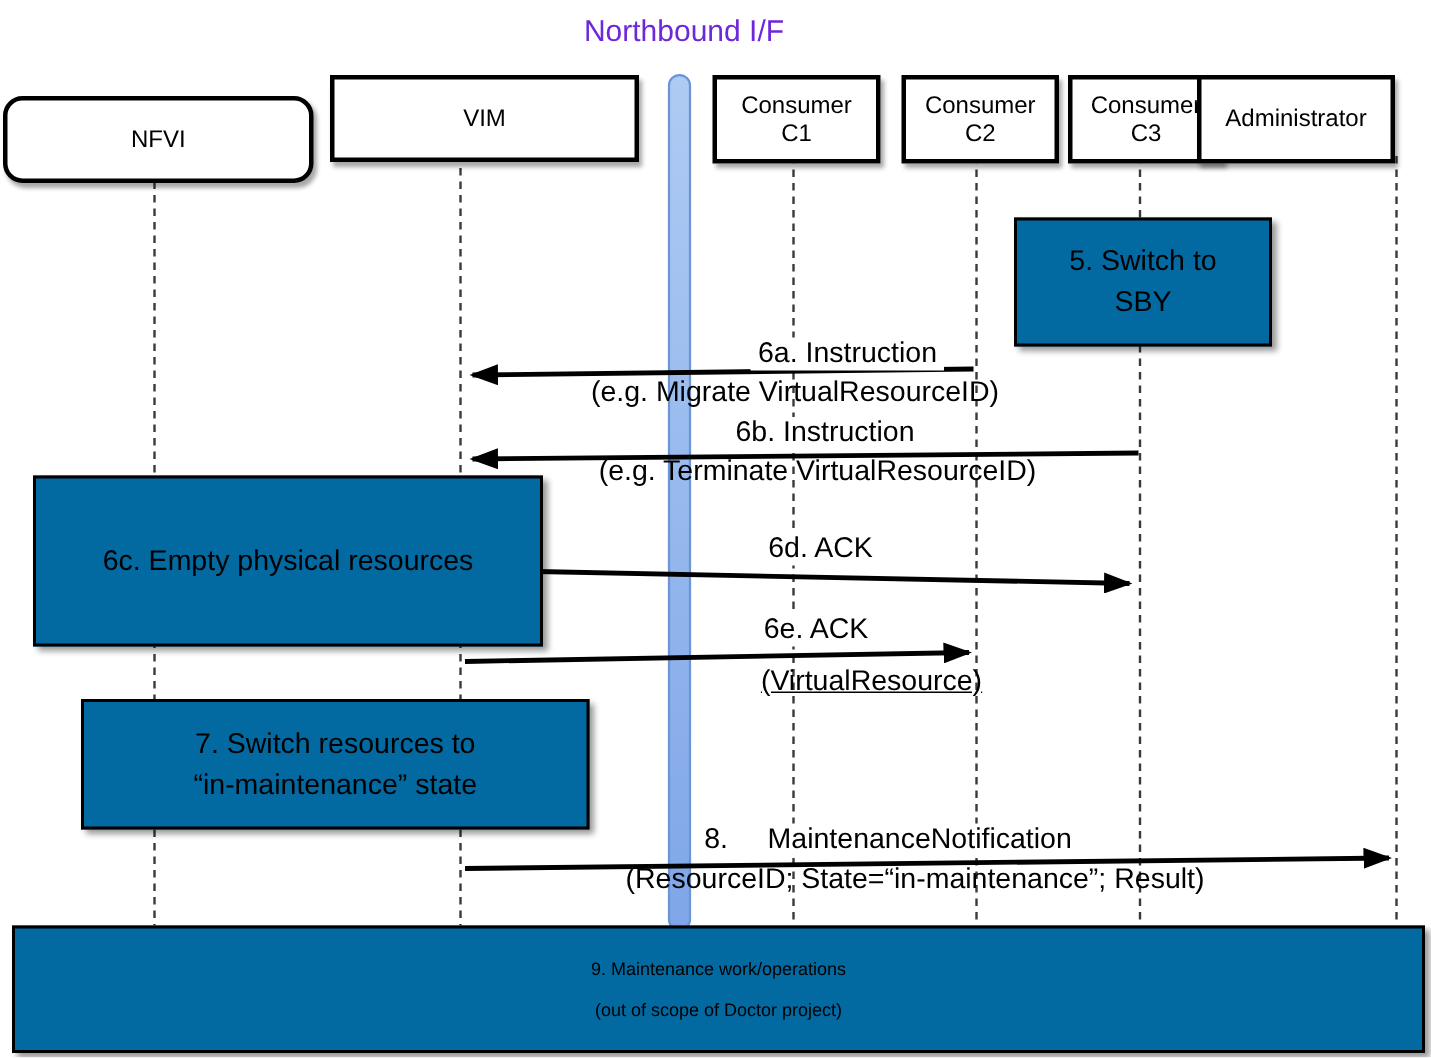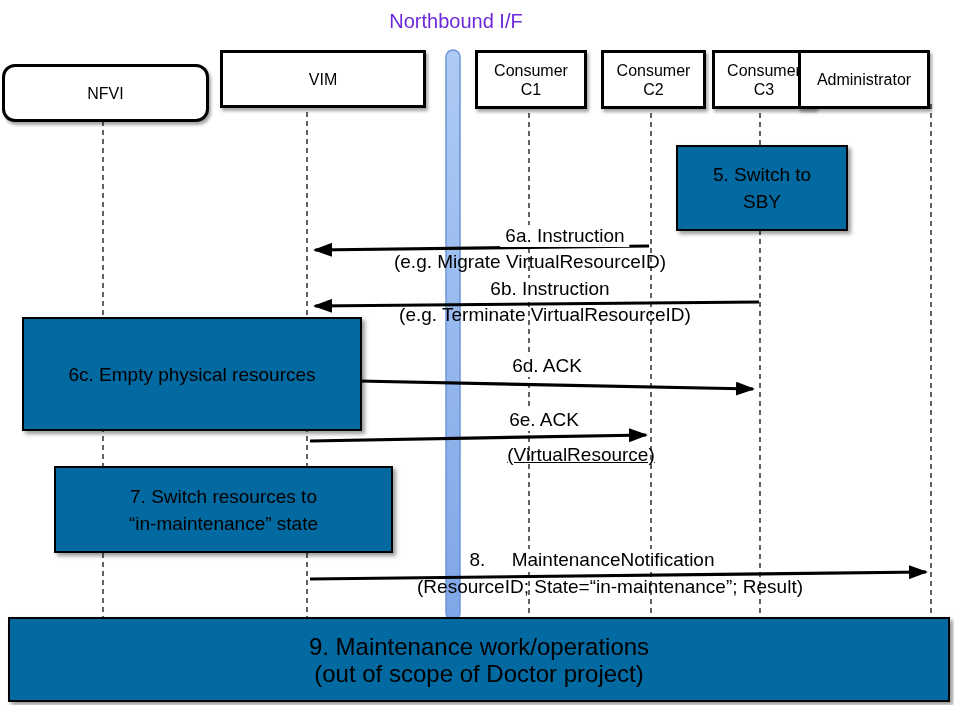--- a/index.html
+++ b/index.html
@@ -31,21 +31,21 @@
   .msg.occlude{background:#fff;padding:0 5px;}
   .a-nfvi {left:2px;  top:64px;width:201px;height:52px;border-radius:13px;}
   .a-vim  {left:220px;top:50px;width:200px;height:52px;}
   .a-c1   {left:475px;top:50px;width:106px;height:53px;}
   .a-c2   {left:601px;top:50px;width:99px; height:53px;}
   .a-c3   {left:712px;top:50px;width:98px; height:53px;}
   .a-admin{left:798px;top:50px;width:126px;height:53px;}
   .n-sby  {left:676px;top:145px;width:168px;height:82px;}
   .n-6c   {left:22px; top:317px;width:336px;height:110px;}
   .n-7    {left:21px; top:466px;width:335px;height:83px;margin-left:33px;}
-  .n-9    {left:8px;  top:617px;width:938px;height:81px;font-size:24px;}
+  .n-9    {left:8px;  top:617px;width:938px;height:81px;font-size:12px;}
   .m-6a-l {left:565px;top:225px;}
   .m-6a-d {left:530px;top:251px;}
   .m-6b-l {left:550px;top:278px;}
   .m-6b-d {left:545px;top:304px;}
   .m-6d-l {left:547px;top:355px;}
   .m-6d-d {left:584px;top:384px;}
   .m-6e-l {left:544px;top:409px;}
   .m-6e-d {left:581px;top:444px;text-decoration:underline;}
   .m-8-l  {left:592px;top:549px;}
   .m-8-d  {left:610px;top:576px;}

